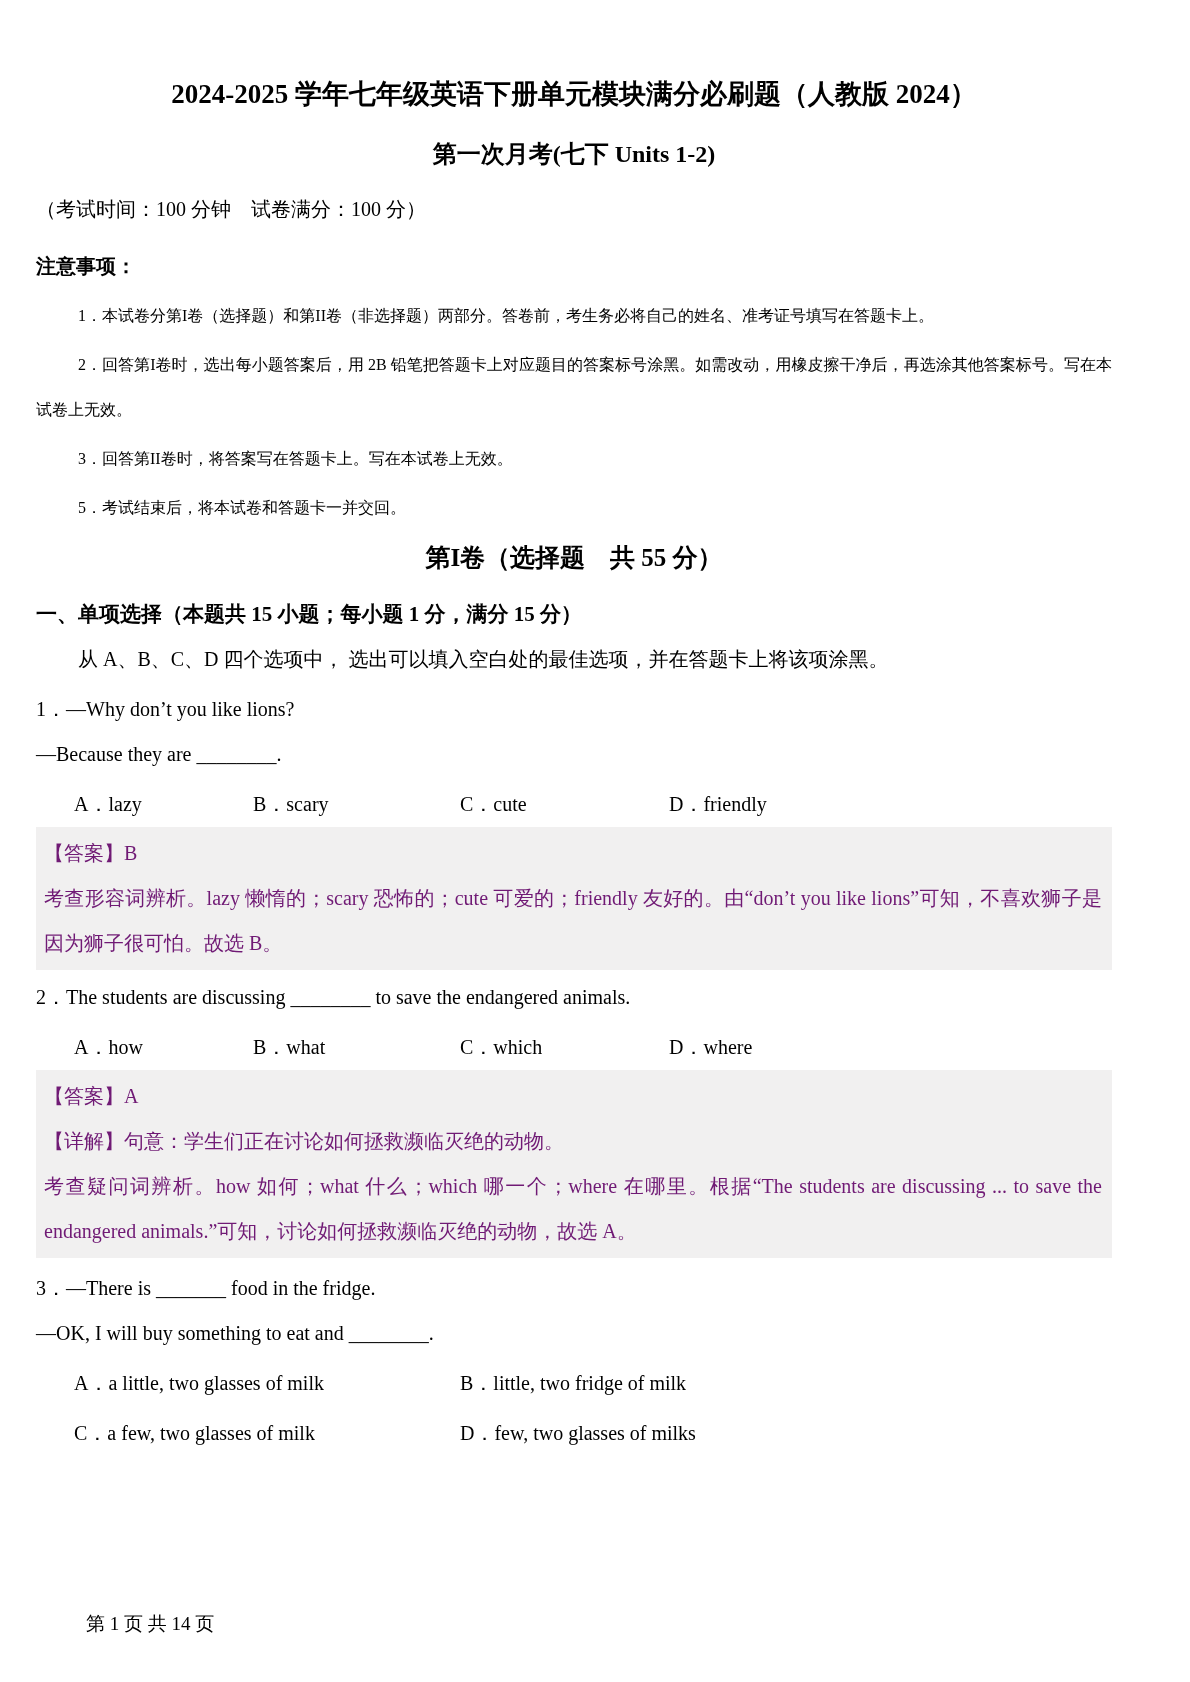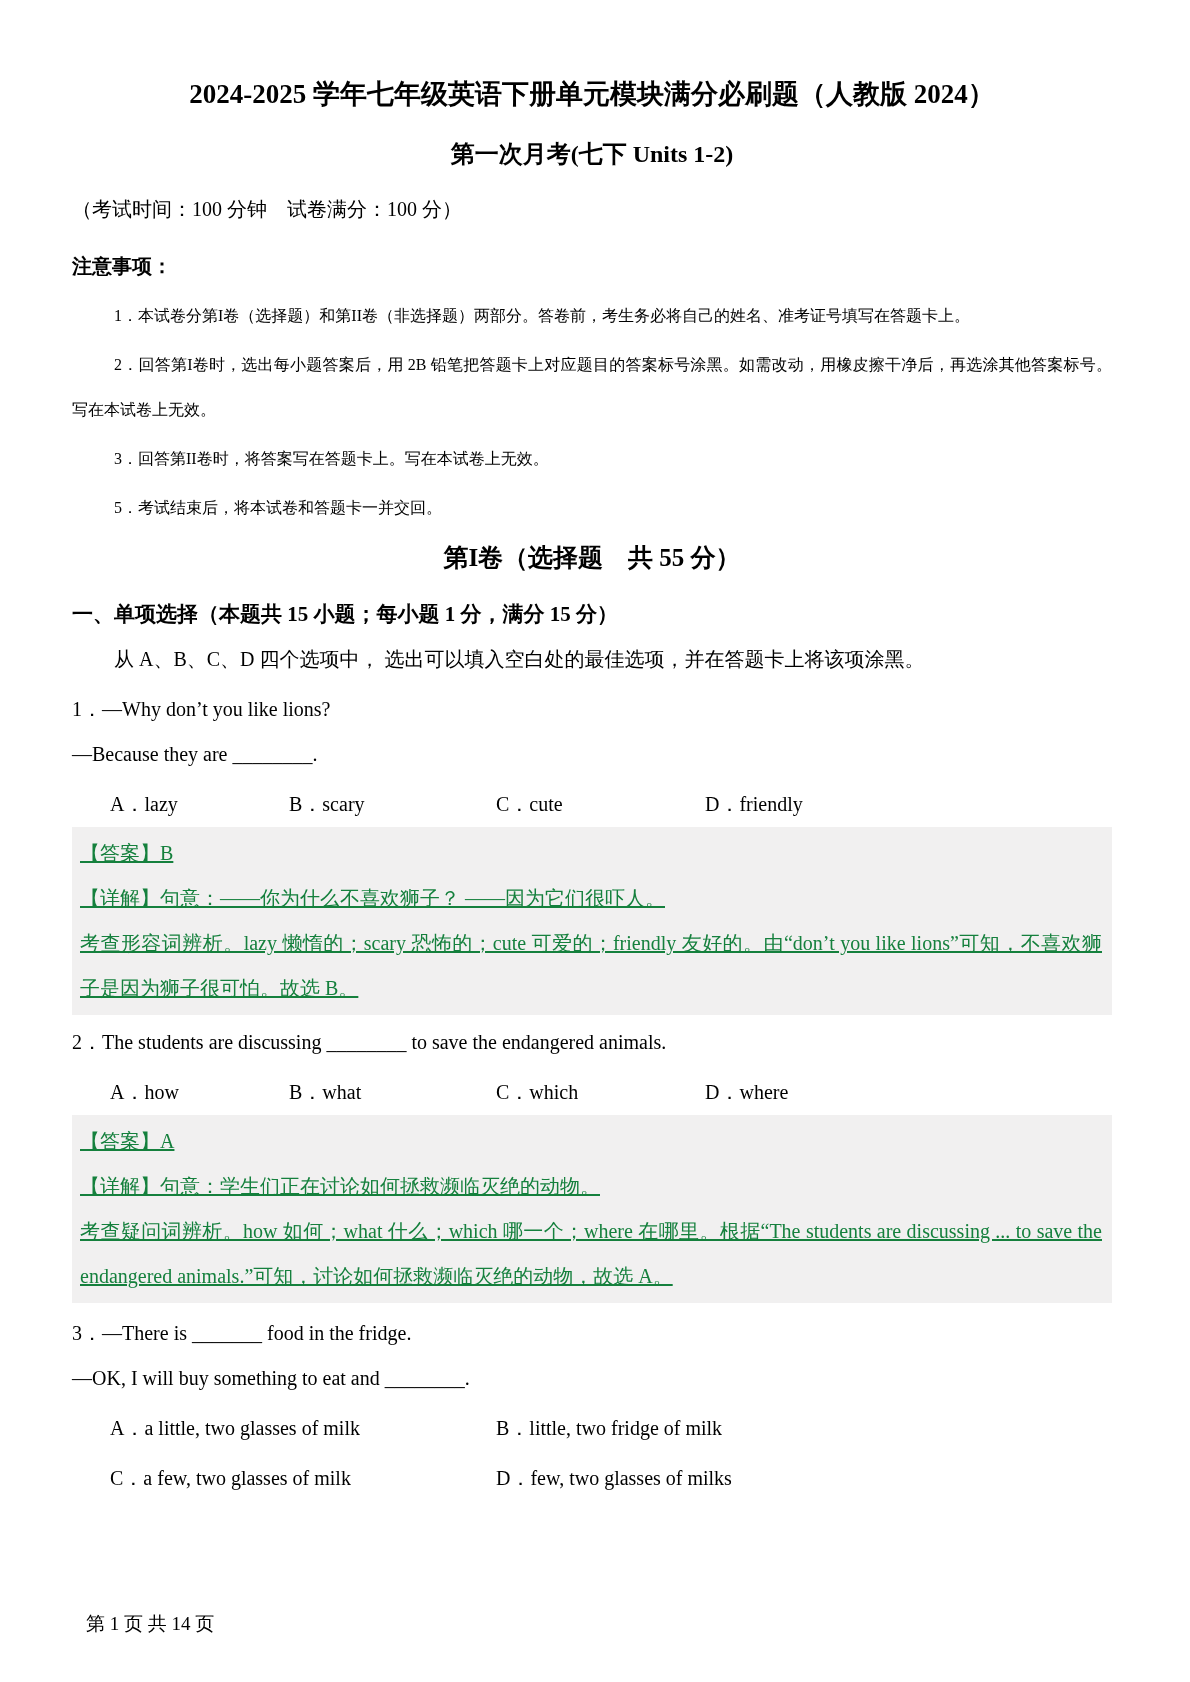--- a/index.html
+++ b/index.html
@@ -2,21 +2,21 @@
 <html><head>
 <meta charset="utf-8">
 <style>
   html, body { margin: 0; padding: 0; background: #ffffff; }
   .page {
     position: relative;
     width: 1190px;
     height: 1682px;
     box-sizing: border-box;
     background: #ffffff;
-    padding: 76px 78px 0 72px;
+    padding: 76px 78px 0 36px;
     font-family: "Liberation Serif", "DejaVu Serif", serif;
     color: #000000;
     overflow: hidden;
   }
   .title {
     font-size: 27px;
     font-weight: bold;
     text-align: center;
     margin: 0;
     line-height: 36px;
@@ -83,26 +83,25 @@
     line-height: 45px;
   }
   .opt-row .c1 { width: 179px; }
   .opt-row .c2 { width: 207px; }
   .opt-row .c3 { width: 209px; }
   .opt-row .c4 { flex: 1; }
   .opt-row .ca { width: 386px; }
   .opt-row .cb { flex: 1; }
   .answer-box {
     background: #f1f0f0;
-    color: #15803d;
+    color: #701a75;
     margin: 0;
     padding: 4px 10px 4px 8px;
     font-size: 20px;
     line-height: 45px;
-    text-decoration: underline;
   }
   .answer-box p { margin: 0; }
   .answer-box .analysis { text-align: justify; }
   .footer {
     position: absolute;
     left: 86px;
     top: 1585px;
     font-size: 19px;
     line-height: 40px;
   }
@@ -129,21 +128,20 @@
   <p class="q-line">1．—Why don’t you like lions?</p>
   <p class="q-line cont">—Because they are ________.</p>
   <div class="opt-row">
     <span class="c1">A．lazy</span>
     <span class="c2">B．scary</span>
     <span class="c3">C．cute</span>
     <span class="c4">D．friendly</span>
   </div>
   <div class="answer-box">
     <p><span>【答案】</span><span>B</span></p>
-    <p><span>【详解】</span><span>句意：——你为什么不喜欢狮子？ ——因为它们很吓人。</span></p>
     <p class="analysis">考查形容词辨析。lazy 懒惰的；scary 恐怖的；cute 可爱的；friendly 友好的。由“don’t you like lions”可知，不喜欢狮子是因为狮子很可怕。故选 B。</p>
   </div>
 
   <p class="q-line">2．The students are discussing ________ to save the endangered animals.</p>
   <div class="opt-row">
     <span class="c1">A．how</span>
     <span class="c2">B．what</span>
     <span class="c3">C．which</span>
     <span class="c4">D．where</span>
   </div>

